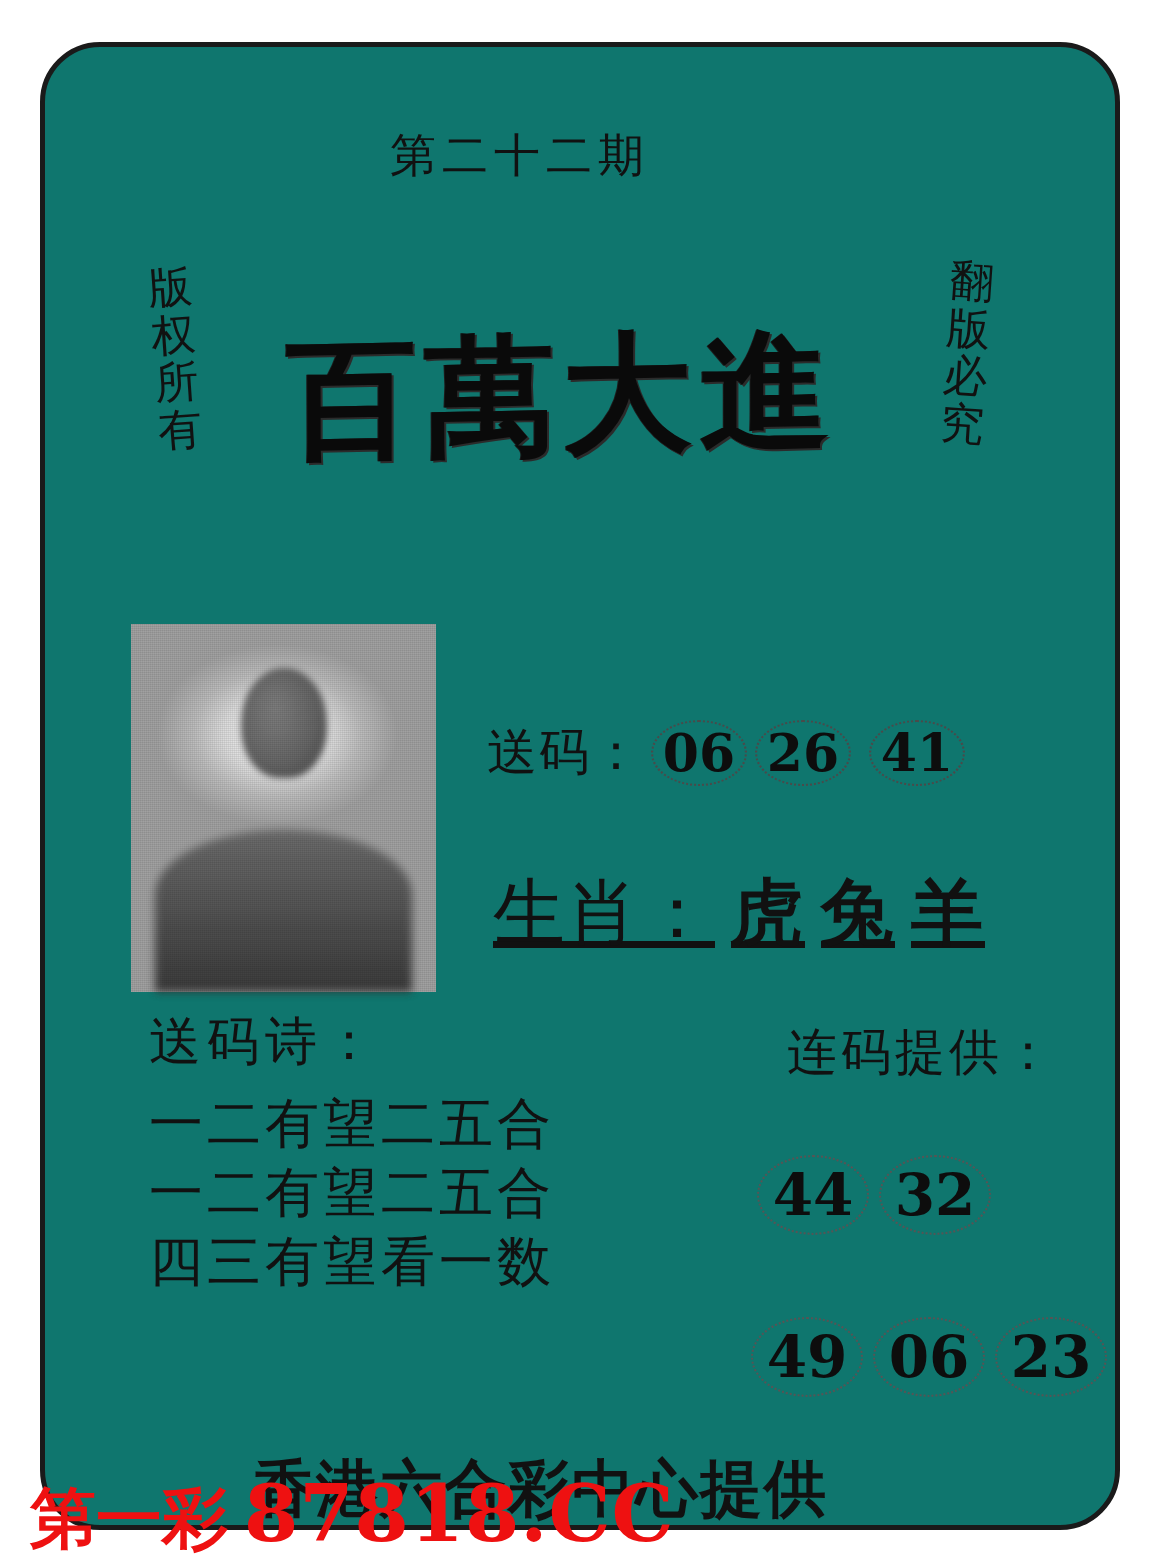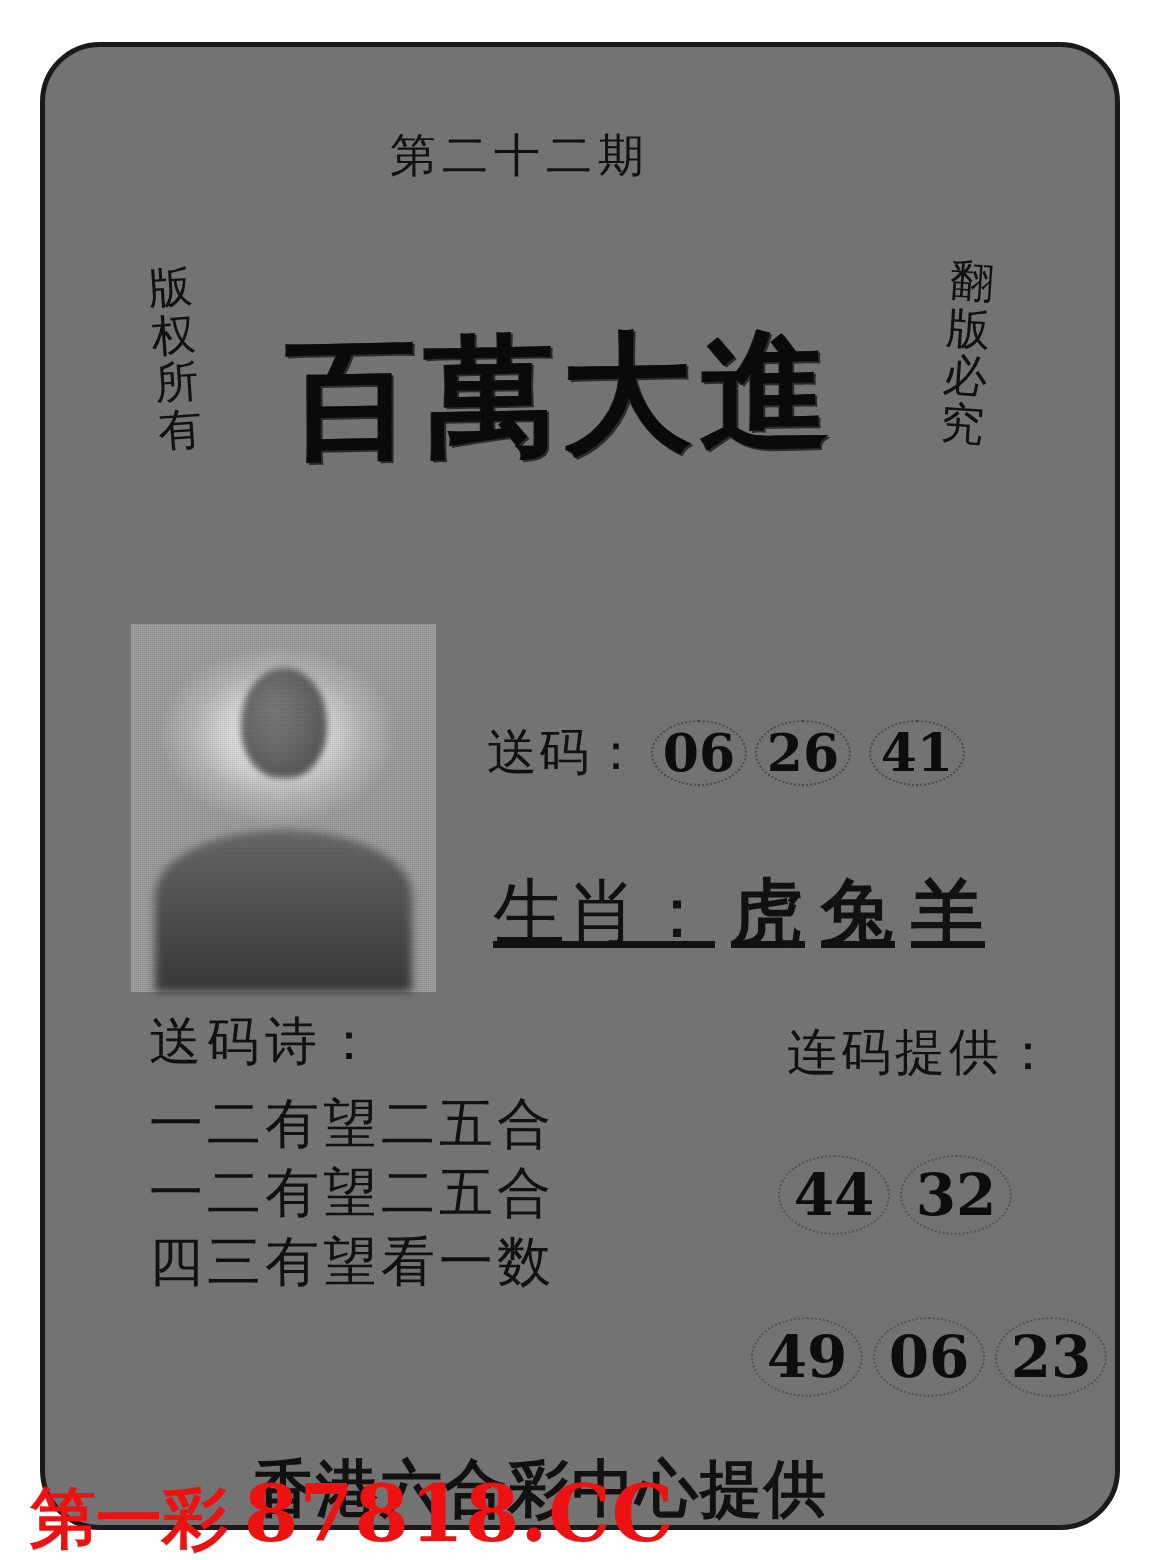--- a/index.html
+++ b/index.html
@@ -18,21 +18,21 @@
   
   .card {
     position: absolute;
     left: 40px;
     top: 42px;
     width: 1080px;
     height: 1488px;
     border: 5px solid #1a1a1a;
     border-radius: 60px;
     box-sizing: border-box;
-    background: #737373;
+    background: #0f766e;
   }
 
   
   .issue {
     position: absolute;
     left: 0;
     top: 78px;
     width: 100%;
     text-align: center;
     font-family: "DejaVu Serif", "Liberation Serif", serif;
@@ -217,21 +217,21 @@
     font-size: 50px;
     letter-spacing: 4px;
     color: #111;
     white-space: nowrap;
   }
   .lianma-row {
     position: absolute;
     display: flex;
     align-items: center;
   }
-  .lianma-row.r1 { left: 733px; top: 1108px; }
+  .lianma-row.r1 { left: 712px; top: 1108px; }
   .lianma-row.r2 { left: 706px; top: 1270px; }
   .big-ball {
     display: inline-flex;
     align-items: center;
     justify-content: center;
     width: 108px;
     height: 76px;
     border: 2px dotted #555;
     border-radius: 50%;
     font-family: "DejaVu Serif", "Liberation Serif", serif;

